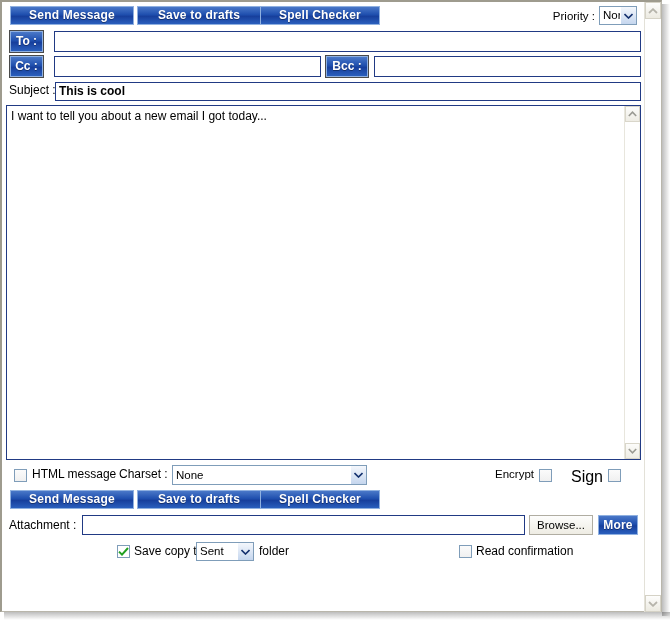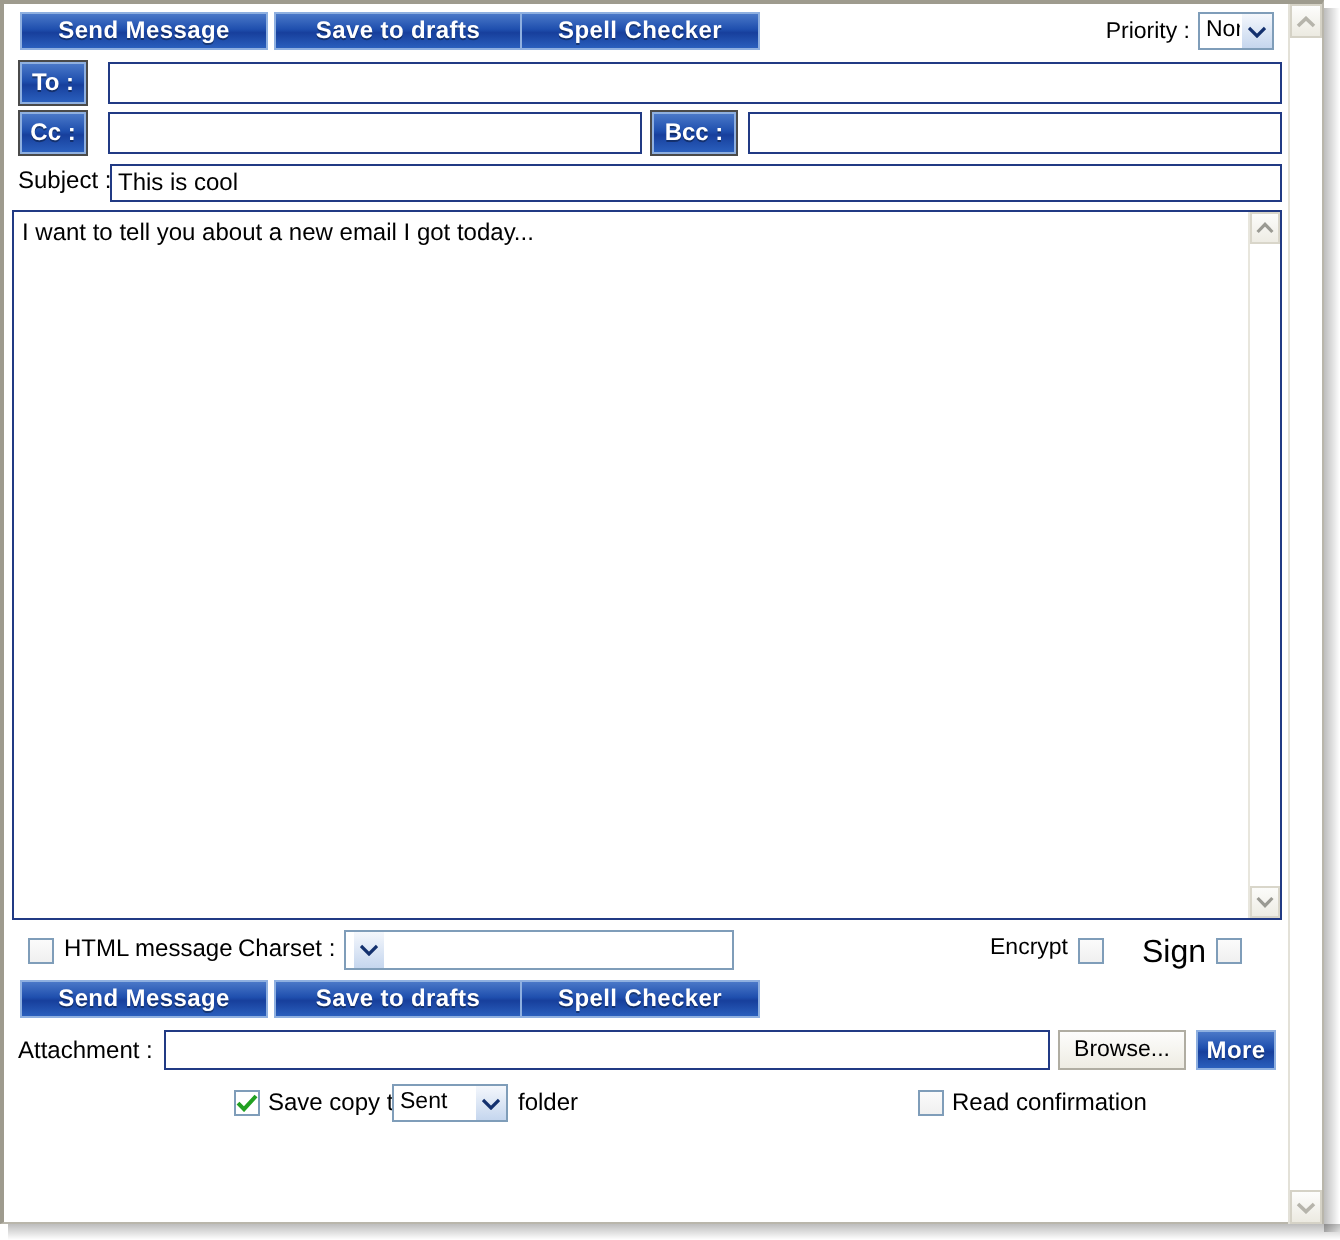--- a/index.html
+++ b/index.html
@@ -249,21 +249,21 @@
 
     <div class="row">
       <div class="tagbtn" style="left:4px; width:33px;">Cc :</div>
       <input class="wtext" style="left: 48px; width: 267px;" value="">
       <div class="tagbtn" style="left:320px; width:42px;">Bcc :</div>
       <input class="wtext" style="left: 368px; width: 267px;" value="">
     </div>
 
     <div id="subject-row">
       <span id="subject-label">Subject :</span>
-      <input class="wtext" style="left: 49px; top: 0px; width: 586px; height: 19px;" value="This is cool">
+      <input class="wtext" style="left: 49px; top: 0px; width: 586px; height: 19px; font-weight: bold;" value="This is cool">
     </div>
 
     <div id="body-box">
       <textarea id="body-text" style="">I want to tell you about a new email I got today...</textarea>
       <div id="body-scrollbar">
         <div class="ta-arrow" id="ta-up">
           <svg width="9" height="6" viewBox="0 0 9 6">
               <path d="M0.8 5 L4.5 1.2 L8.2 5" fill="none" stroke="#9a9a93" stroke-width="1.6"></path>
             </svg>
         </div>
@@ -274,20 +274,21 @@
         </div>
       </div>
     </div>
 
     <div id="options-row">
       <span class="cb" id="html-cb"></span>
       <span id="html-label">HTML message</span>
 
       <span id="charset-label">Charset :</span>
       <div class="wselect" id="charset-select">
+        <span class="val">None</span>
         <span class="arrowbox" style="height:18px;">
           <svg width="9" height="6" viewBox="0 0 9 6">
               <path d="M0.5 1 L4.5 5 L8.5 1" fill="none" stroke="#13306e" stroke-width="1.6"></path>
             </svg>
         </span>
       </div>
 
       <span id="encrypt-label">Encrypt</span>
       <span class="cb" id="encrypt-cb"></span>
       <span id="sign-label">Sign</span>

